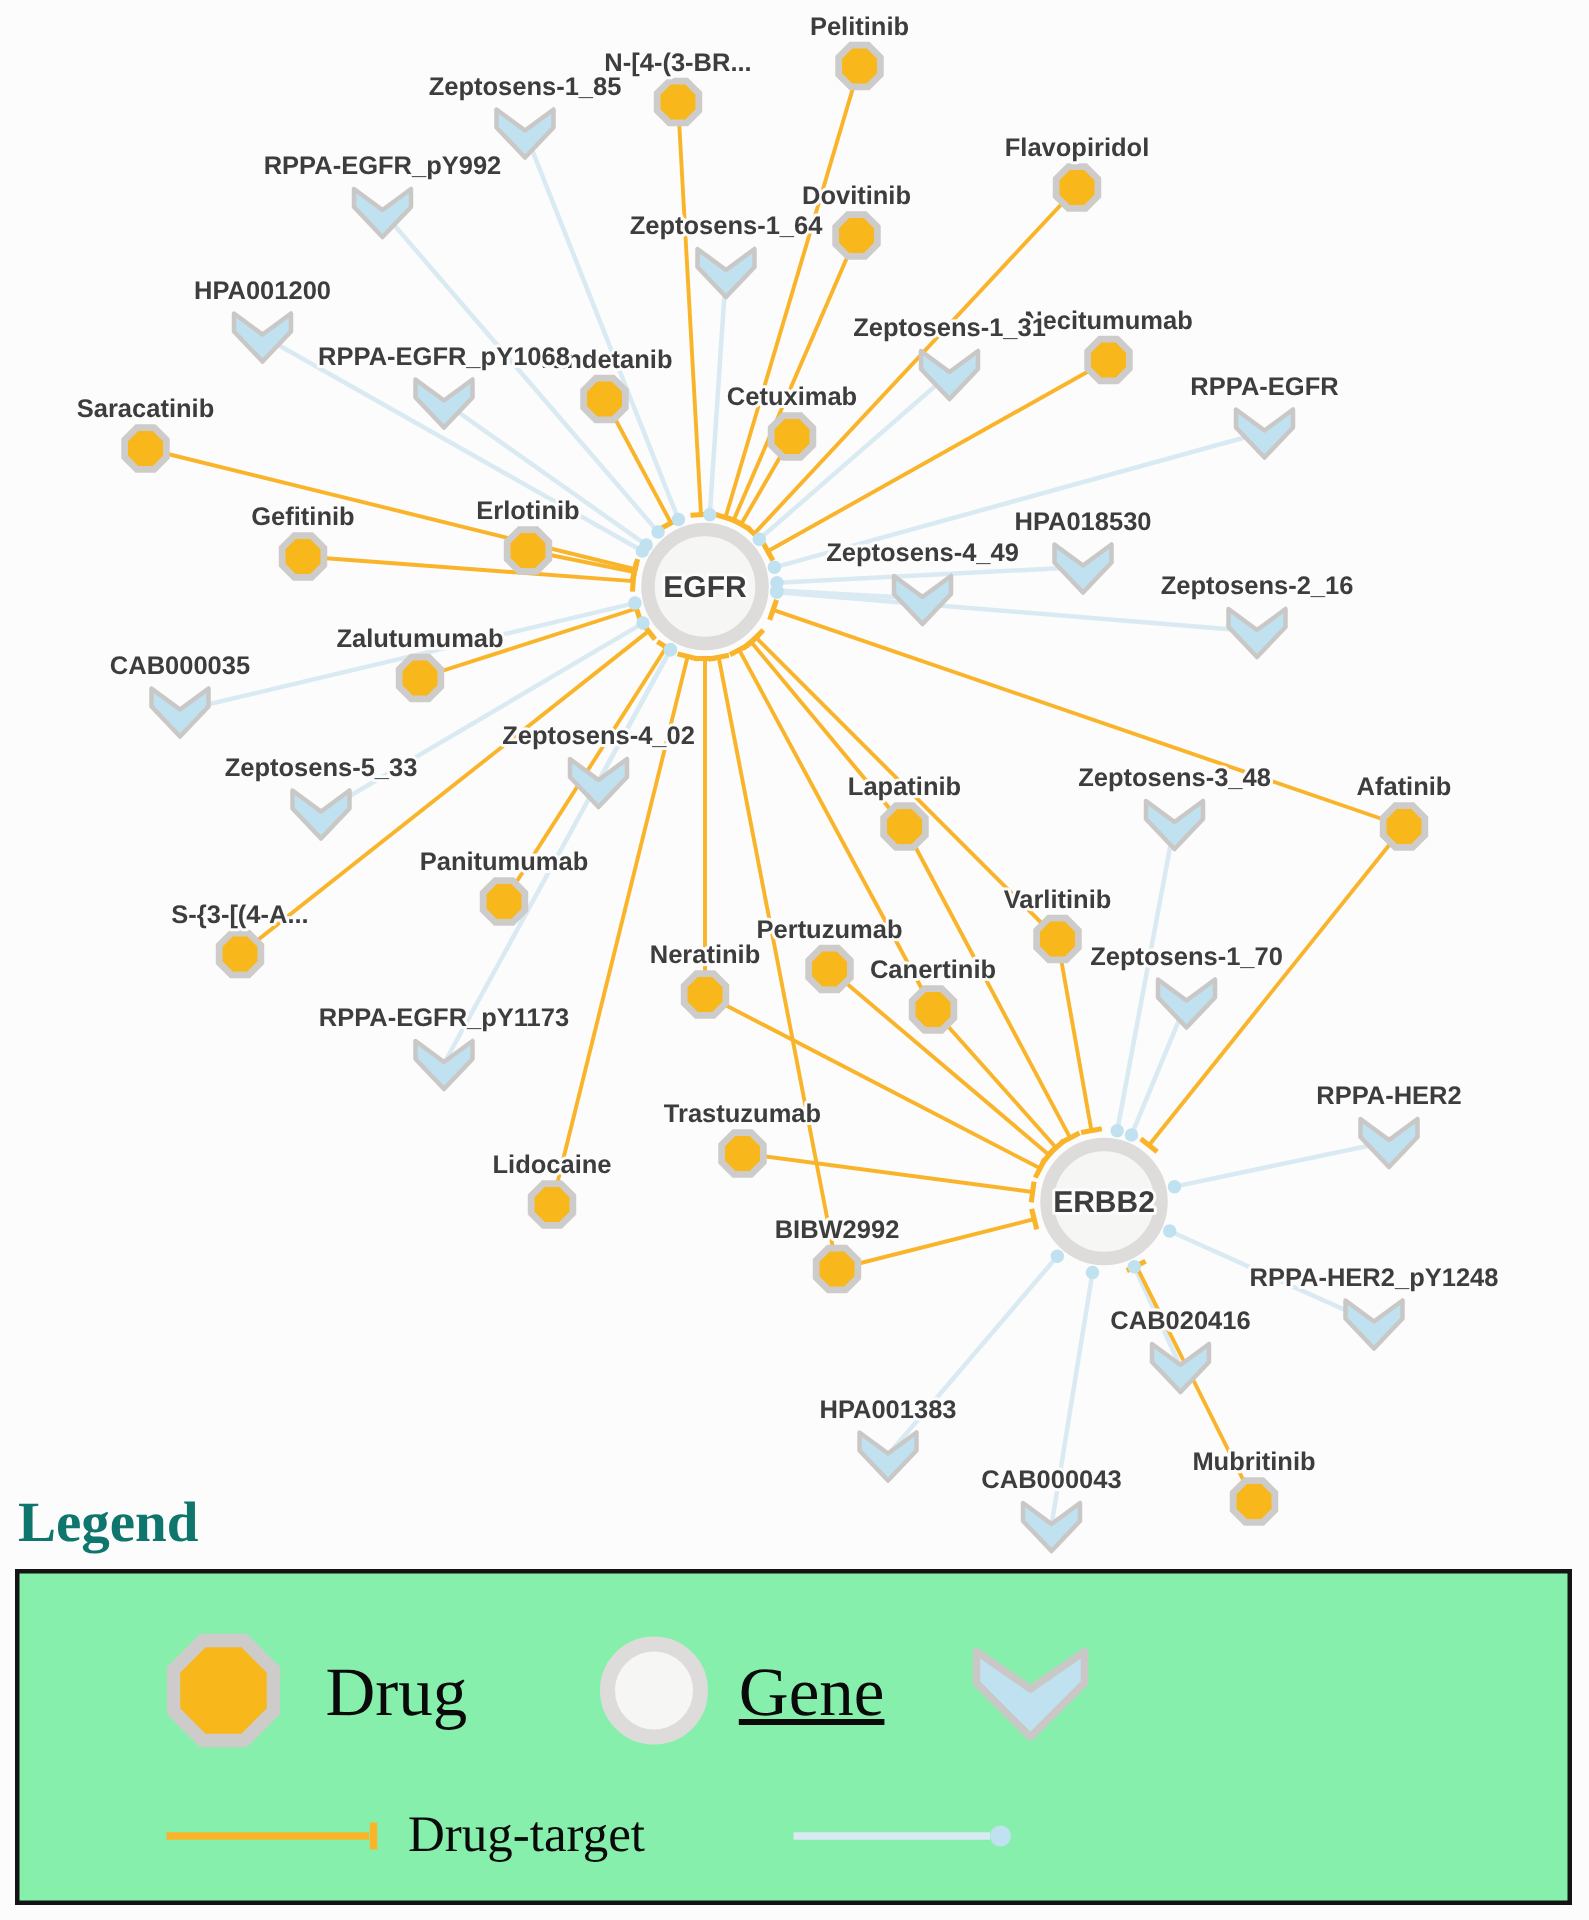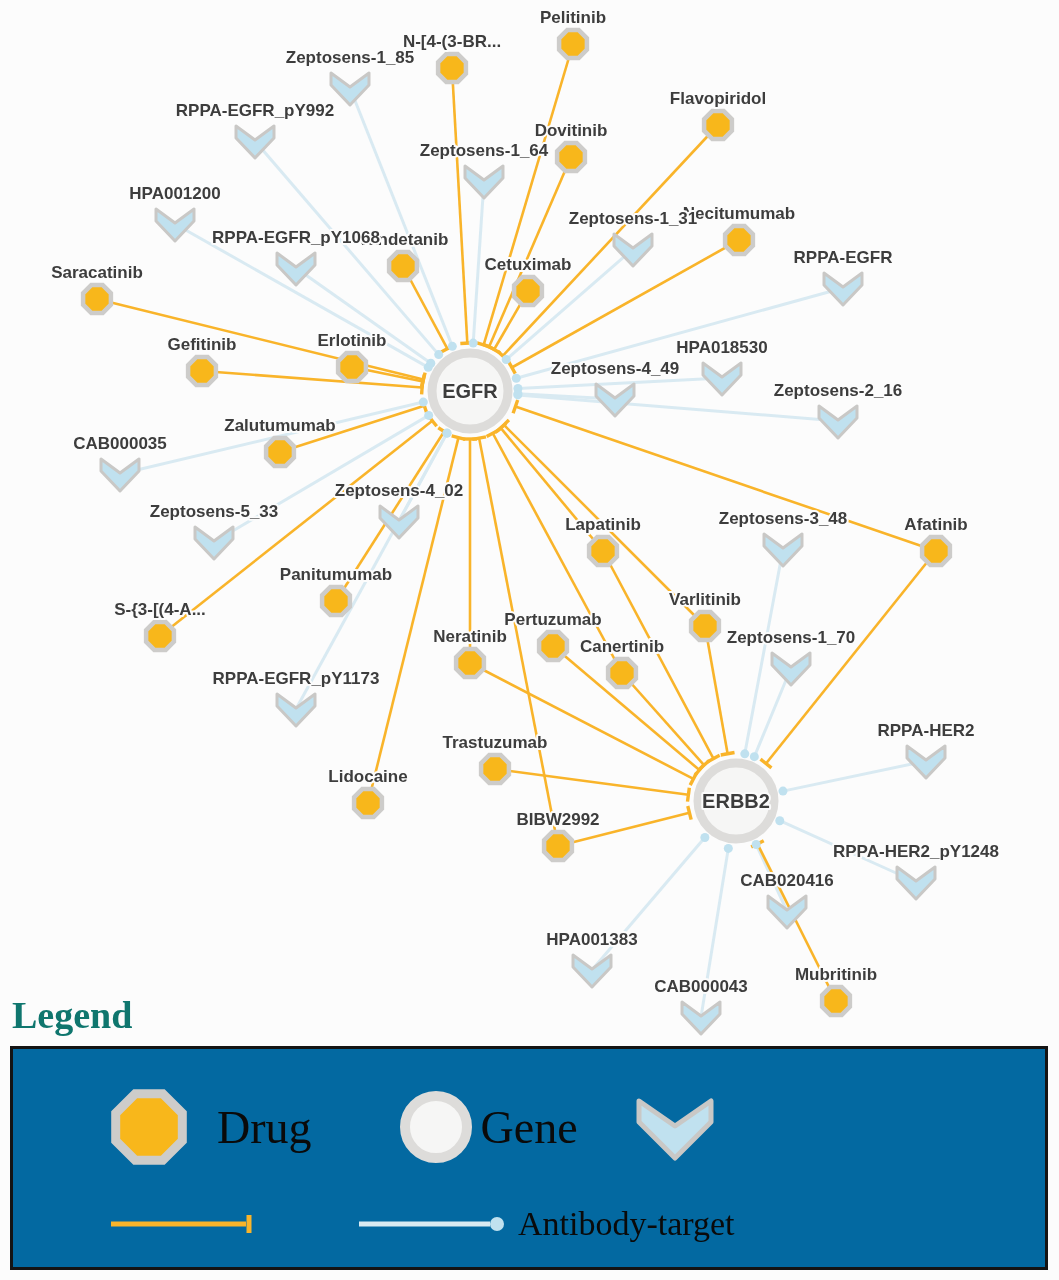--- a/index.html
+++ b/index.html
@@ -2,21 +2,21 @@
 <html><head>
 <meta charset="utf-8">
 <style>
   *{box-sizing:border-box;}
   html,body{margin:0;padding:0;}
   body{width:1059px;height:1280px;position:relative;background:#fcfcfc;overflow:hidden;font-family:"Liberation Sans",sans-serif;}
   #network{position:absolute;left:0;top:0;}
   .node-label{font-family:"Liberation Sans",sans-serif;font-weight:700;font-size:17px;fill:#3d3d3d;text-anchor:middle;paint-order:stroke fill;stroke:#fcfcfc;stroke-width:4px;stroke-linejoin:round;}
   .gene-label{font-size:20px;}
   .legend-title{position:absolute;left:12px;top:993px;font-family:"Liberation Serif",serif;font-weight:700;font-size:38px;color:#0f766e;}
-  .legend-box{position:absolute;left:10px;top:1046px;width:1038px;height:224px;border:3px solid #141414;background:#0369a1;}
+  .legend-box{position:absolute;left:10px;top:1046px;width:1038px;height:224px;border:3px solid #141414;background:#86efac;}
   .lrow{display:flex;align-items:center;}
   .lrow1{height:132px;margin-top:12px;}
   .lrow2{height:62px;}
   .ltext{font-family:"Liberation Serif",serif;color:#0a0a0a;white-space:nowrap;}
   .big{font-size:46px;}
   .small{font-size:34px;}
   svg.lic{flex:0 0 auto;}
 </style>
 </head>
 <body>
@@ -230,29 +230,29 @@
 
 <div class="legend-box">
   <div class="lrow lrow1">
     <svg class="lic" width="100" height="100" viewBox="-50 -50 100 100" style="margin-left:86px;">
       <polygon points="33.3,13.8 13.8,33.3 -13.8,33.3 -33.3,13.8 -33.3,-13.8 -13.8,-33.3 13.8,-33.3 33.3,-13.8" stroke-width="9" fill="#F8B71B" stroke="#CDCCCA"></polygon>
     </svg>
     <span class="ltext big" style="margin-left:18px;">Drug</span>
     <svg class="lic" width="90" height="90" viewBox="-45 -45 90 90" style="margin-left:79px;">
       <circle cx="0" cy="0" r="31" stroke-width="10" fill="#F6F6F5" stroke="#DDDCDA"></circle>
     </svg>
-    <span class="ltext big" style="">Gene</span>
+    <span class="ltext big" style="margin-left:12px;text-decoration:underline;">Gene</span>
     <svg class="lic" width="90" height="90" viewBox="-45 -45 90 90" style="margin-left:52px;">
       <polygon points="-36,-26 0,-1 36,-26 36,-5 0,31 -36,-5" stroke-width="5" stroke-linejoin="round" fill="#C0E1EF" stroke="#C9C8C6"></polygon>
     </svg>
   </div>
   <div class="lrow lrow2">
     <svg class="lic" width="152" height="26" viewBox="0 0 152 26" style="margin-left:95px;">
       <line x1="3" y1="13" x2="138" y2="13" stroke-width="5" stroke="#F9B42A"></line>
       <line x1="141" y1="4" x2="141" y2="22" stroke-width="5" stroke="#F9B42A"></line>
     </svg>
+    <span class="ltext small" style="margin-left:12px;">Drug-target</span>
     <svg class="lic" width="152" height="26" viewBox="0 0 152 26" style="margin-left:96px;">
       <line x1="3" y1="13" x2="134" y2="13" stroke-width="5" stroke="#D9EAF2"></line>
       <circle cx="141" cy="13" r="7" fill="#C0E1EF"></circle>
     </svg>
-    <span class="ltext small" style="margin-left:10px;">Antibody-target</span>
   </div>
 </div>
 
 </body></html>

